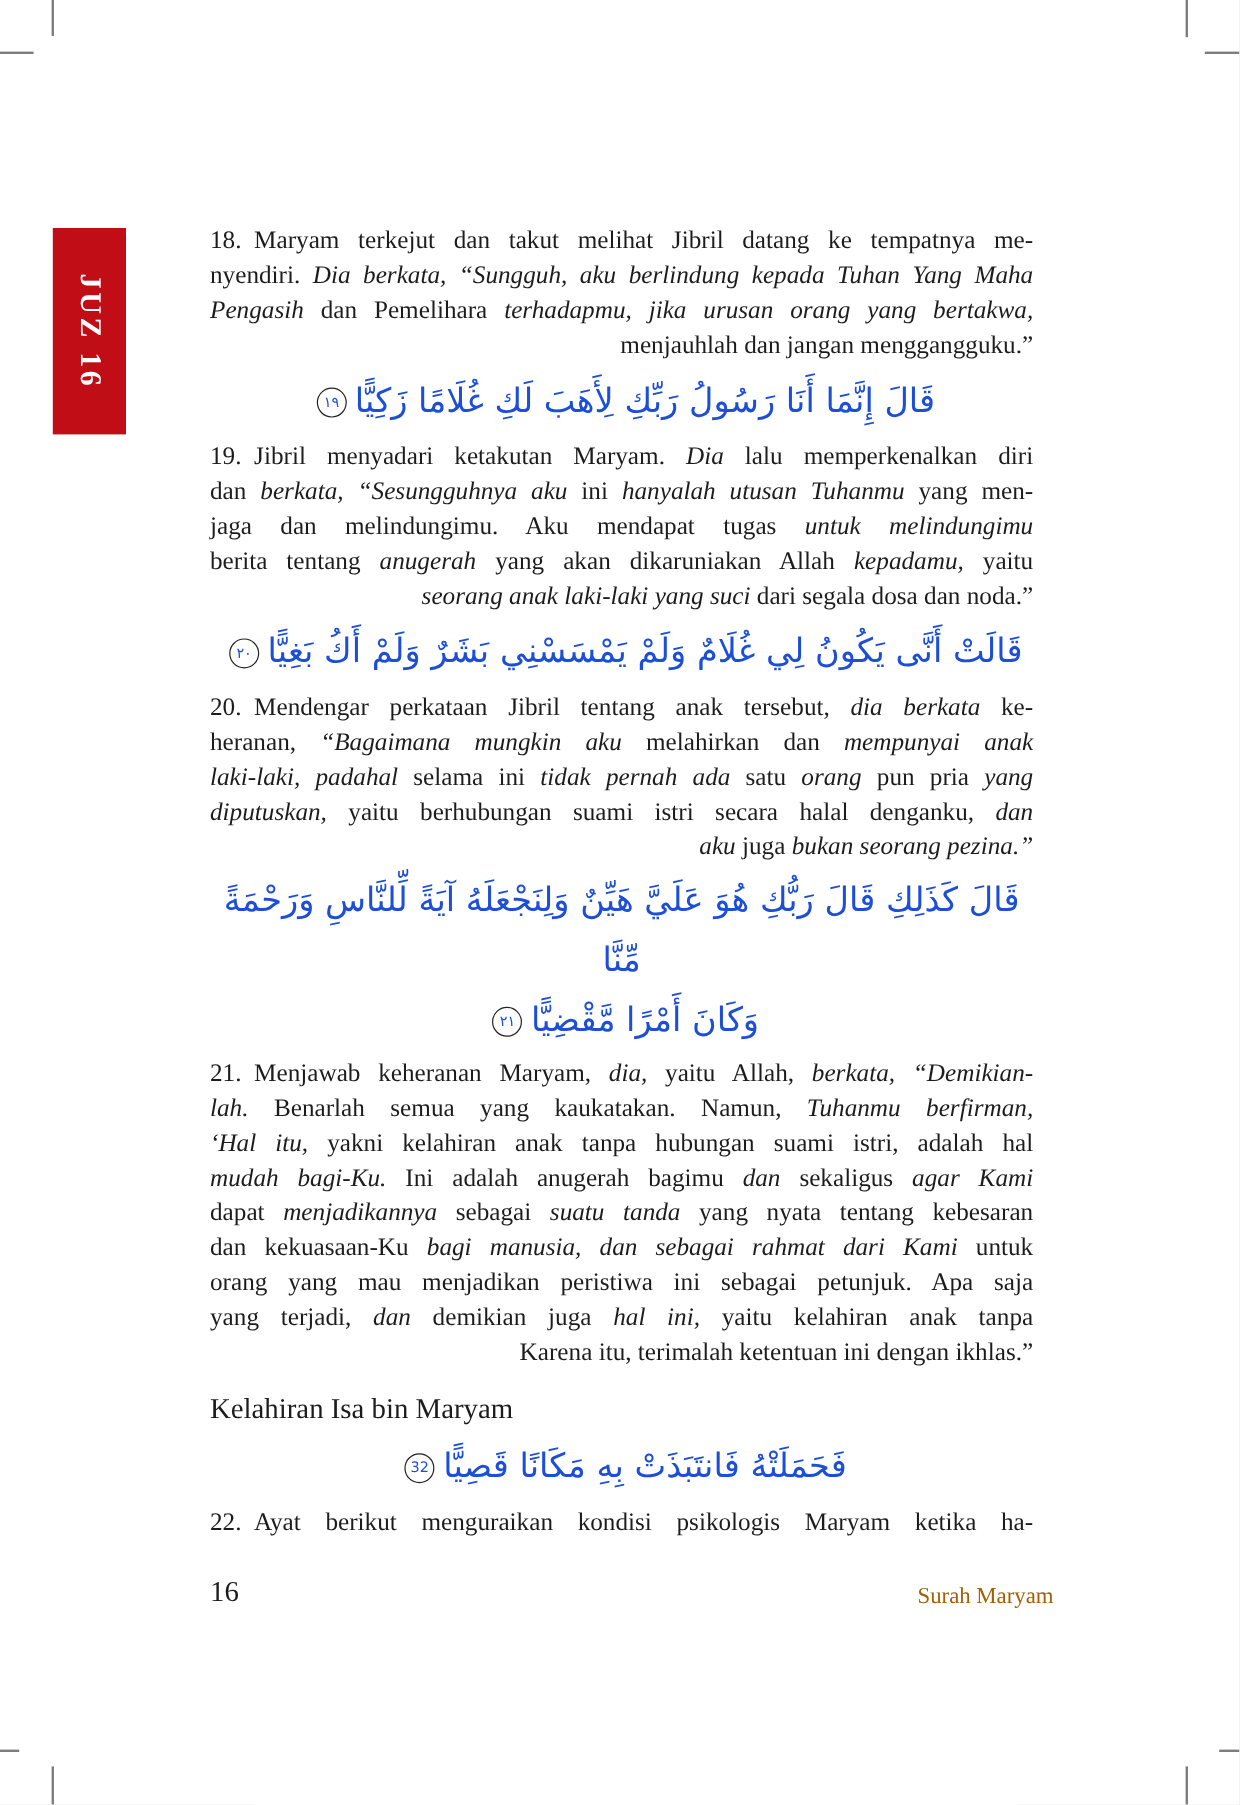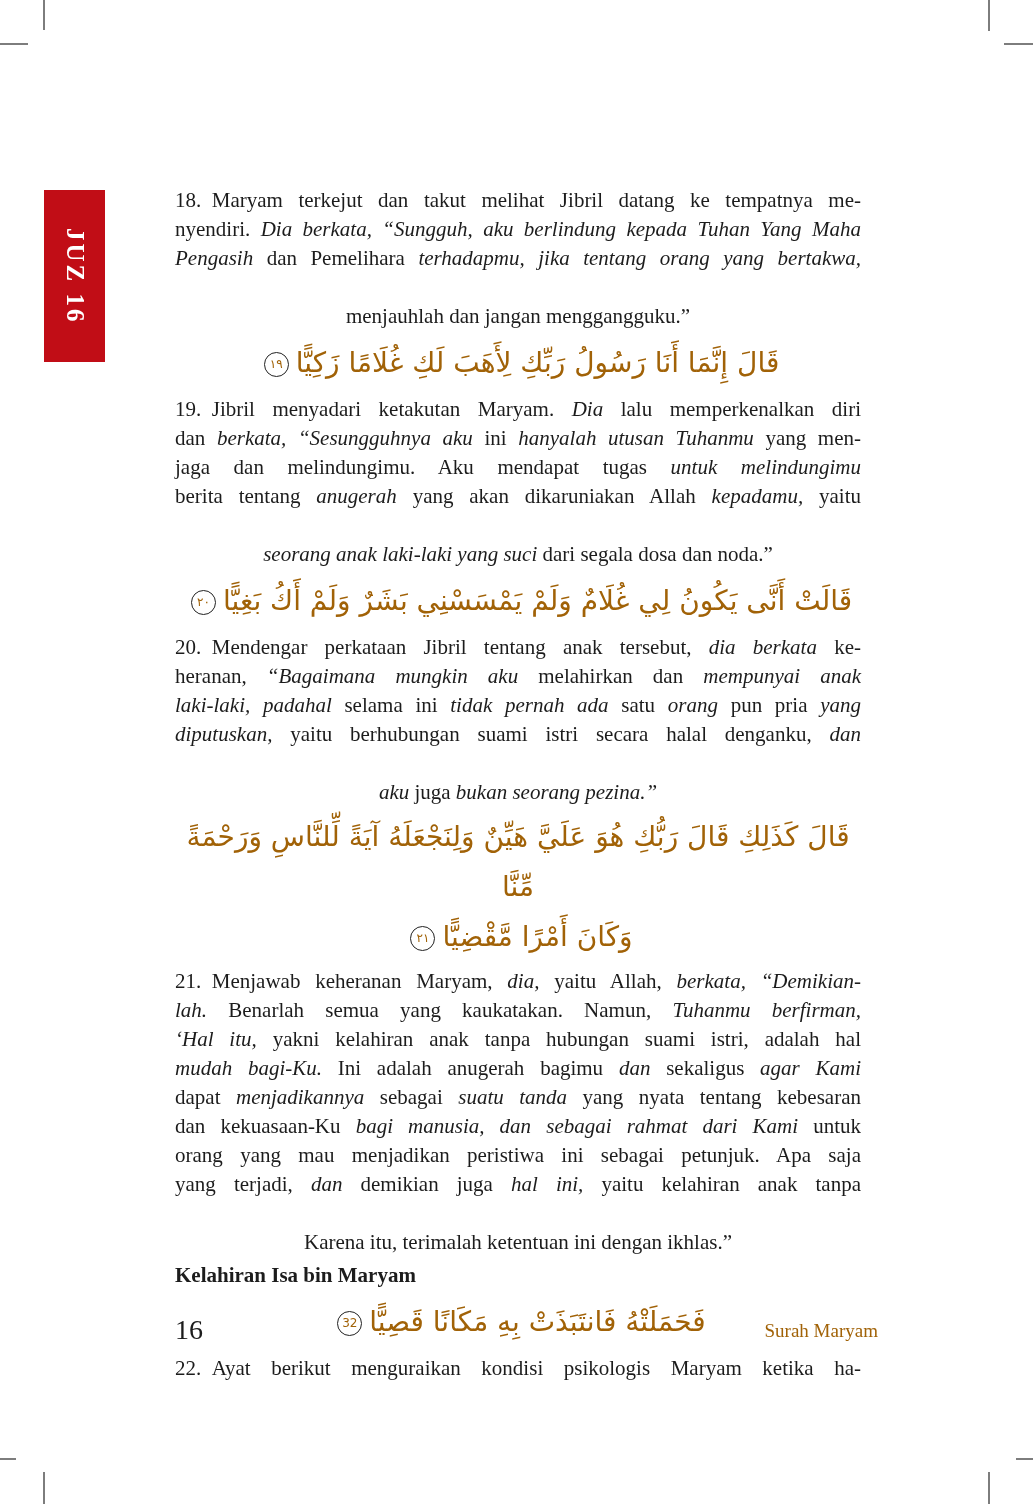--- a/index.html
+++ b/index.html
@@ -37,51 +37,51 @@
     white-space:nowrap;
   }
   
   .content{
     position:absolute;left:175px;top:0;width:686px;
   }
   .para{margin:0;font-size:21px;line-height:29px;font-family:Liberation Serif, serif;}
   .para.first{margin-top:186px;}
   .bline{min-height:29px;}
   .bline.just{text-align:justify;text-align-last:justify;-moz-text-align-last:justify;}
-  .bline.last{text-align:center;margin-top:29px;}
+  .bline.last{text-align:right;}
   .bline i{font-style:italic;}
   
   .verse{
     direction:rtl;
     text-align:center;
     font-family:"DejaVu Sans",sans-serif;
     font-size:28px;
     line-height:54px;
     margin:5px 0;
-    color:#a16207;
+    color:#1d4ed8;
   }
   .verse .vline{line-height:50px;}
   .ayah-marker{
     display:inline-flex;align-items:center;justify-content:center;
     width:25px;height:25px;
     border:1.5px solid #222;border-radius:50%;
     font-size:12px;line-height:1;
     font-family:"DejaVu Sans",sans-serif;
     margin:0 7px;
     vertical-align:middle;
     box-sizing:border-box;
   }
   .section-heading{
-    margin:4px 0 0 0;
-    font-size:21px;line-height:29px;
-    font-weight:bold;
+    margin:20px 0 0 0;
+    font-size:24px;line-height:29px;
+    font-weight:normal;
   }
   .footer-left{
     position:absolute;left:175px;top:1314px;
-    font-size:28px;
+    font-size:24px;
   }
   .footer-right{
     position:absolute;right:155px;top:1320px;
     font-size:19px;color:#a16207;
   }
 </style>
 </head>
 <body>
 
 <div class="page">
@@ -97,21 +97,21 @@
 
   <div class="juz-tab" style="background: rgb(193, 13, 22);">
     <span>JUZ 16</span>
   </div>
 
   <div class="content">
 
     <div class="para first">
         <div class="bline just"><span>18. Maryam terkejut dan takut melihat Jibril datang ke tempatnya me-</span></div>
         <div class="bline just"><span>nyendiri. </span><i>Dia berkata, “Sungguh, aku berlindung kepada Tuhan Yang Maha</i></div>
-        <div class="bline just"><i>Pengasih </i><span>dan Pemelihara </span><i>terhadapmu, jika tentang orang yang bertakwa,</i></div>
+        <div class="bline just"><i>Pengasih </i><span>dan Pemelihara </span><i>terhadapmu, jika urusan orang yang bertakwa,</i></div>
         <div class="bline last"><span>menjauhlah dan jangan menggangguku.”</span></div>
       </div>
 
     <div class="verse"><span class="ar">قَالَ إِنَّمَا أَنَا رَسُولُ رَبِّكِ لِأَهَبَ لَكِ غُلَامًا زَكِيًّا</span><span class="ayah-marker">١٩</span></div>
 
     <div class="para">
         <div class="bline just"><span>19. Jibril menyadari ketakutan Maryam. </span><i>Dia</i><span> lalu memperkenalkan diri</span></div>
         <div class="bline just"><span>dan </span><i>berkata, “Sesungguhnya aku</i><span> ini </span><i>hanyalah utusan Tuhanmu</i><span> yang men-</span></div>
         <div class="bline just"><span>jaga dan melindungimu. Aku mendapat tugas </span><i>untuk melindungimu</i></div>
         <div class="bline just"><span>berita tentang </span><i>anugerah</i><span> yang akan dikaruniakan Allah </span><i>kepadamu,</i><span> yaitu</span></div>

